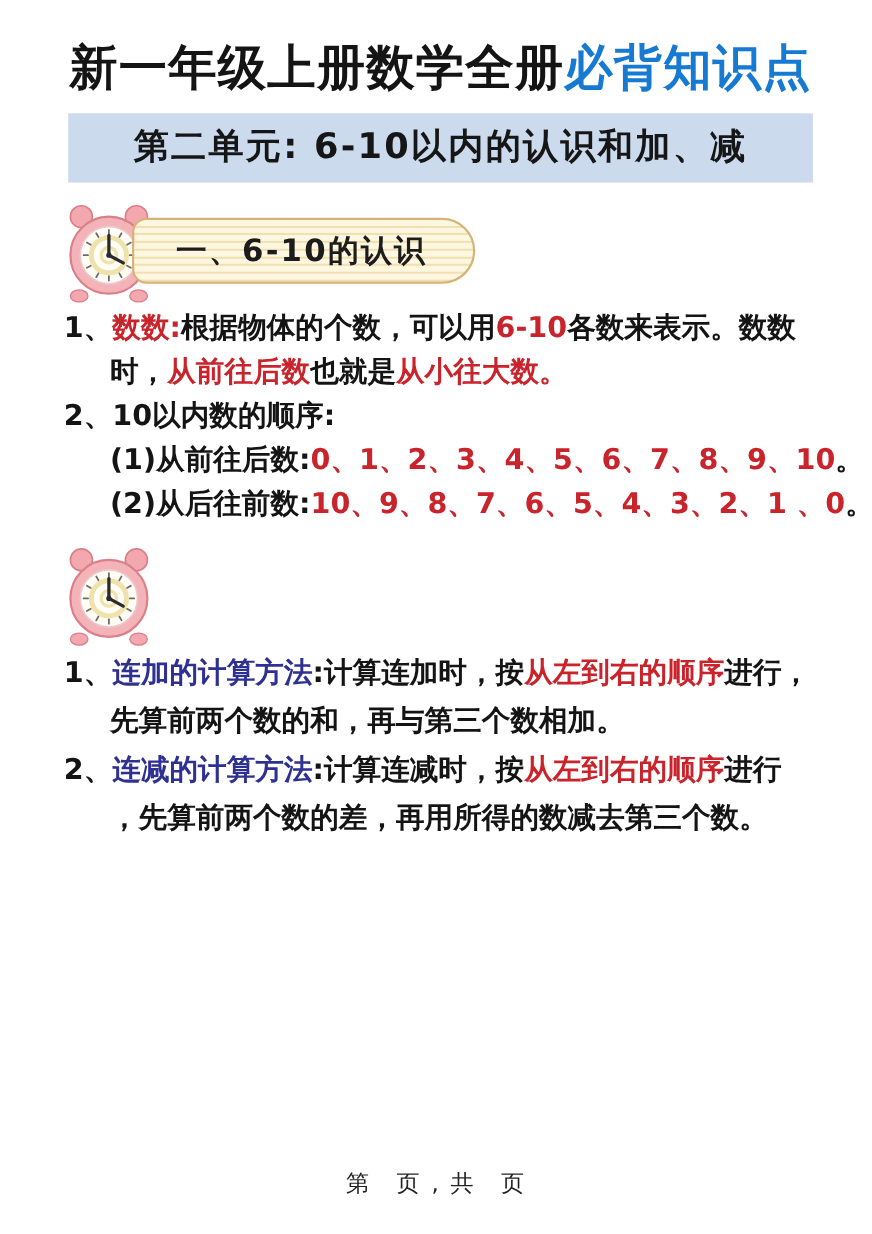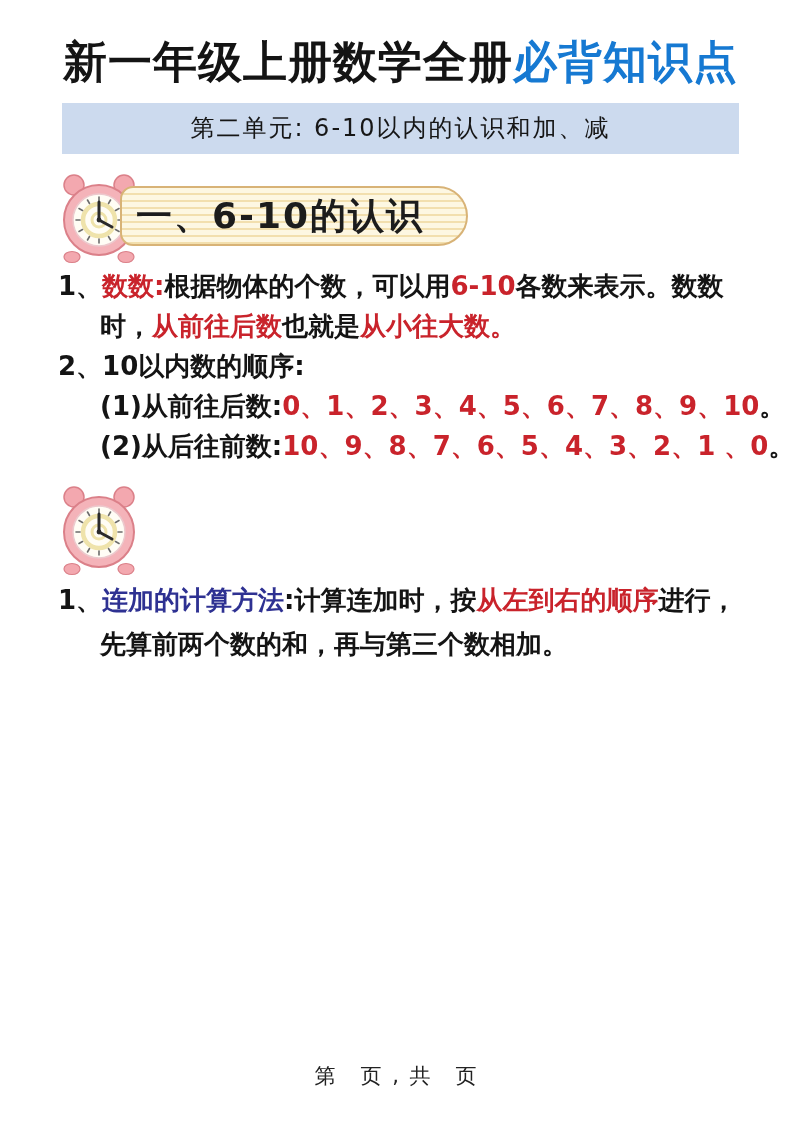--- a/index.html
+++ b/index.html
@@ -9,33 +9,33 @@
     -webkit-font-smoothing:antialiased;
   }
   .page{position:absolute;inset:0;padding:34px 50px 0 58px;box-sizing:border-box;}
 
   .title{
     text-align:center;font-size:44px;font-weight:bold;letter-spacing:1px;
     color:#141414;line-height:1.25;white-space:nowrap;
   }
   .banner{
     margin:14px 4px 0 4px;background:#ccdaee;text-align:center;
-    font-size:24px;font-weight:normal;color:#161616;
+    font-size:32px;font-weight:bold;color:#161616;
     padding:9px 0 10px 0;letter-spacing:2px;white-space:nowrap;
   }
 
   .section-header{position:relative;height:98px;margin-top:14px;}
   .clock{position:absolute;left:0;top:4px;width:82px;height:92px;}
   .pill{
     position:absolute;left:62px;top:18px;height:60px;
     display:inline-flex;align-items:center;
-    padding:0 42px 0 14px;box-sizing:border-box;
+    padding:0 42px 0 38px;box-sizing:border-box;
     border:2px solid #d8b377;border-radius:14px 32px 32px 14px;
     background:repeating-linear-gradient(to bottom,#fdf7e2 0px,#fdf7e2 5px,#f2dfae 5px,#f2dfae 7px);
-    font-size:36px;font-weight:bold;color:#1c1c1c;letter-spacing:2px;white-space:nowrap;
+    font-size:28px;font-weight:bold;color:#1c1c1c;letter-spacing:2px;white-space:nowrap;
   }
 
   .items{font-size:26px;font-weight:bold;line-height:40px;color:#141414;}
   .items-s2{margin-top:0;line-height:44px;}
   .item{padding-left:42px;text-indent:-42px;white-space:nowrap;}
 
   .run-k{color:#141414;}
   .run-r{color:#c9232b;}
   .run-b{color:#2e3192;}
   .run-bl{color:#1679d2;}
@@ -121,17 +121,18 @@
       <g stroke="#2a2a2a" stroke-width="3" stroke-linecap="round">
         <line x1="41" y1="48" x2="41" y2="30"></line>
         <line x1="41" y1="48" x2="54" y2="55"></line>
       </g>
       <circle cx="41" cy="48" r="2.4" fill="#2a2a2a"></circle>
     </svg>
   </div>
 
   <div class="items items-s2">
     <div class="item"><span class="run-k">1、</span><span class="run-b">连加的计算方法</span><span class="run-k">:计算连加时，按</span><span class="run-r">从左到右的顺序</span><span class="run-k">进行，</span><br><span class="run-k">先算前两个数的和，再与第三个数相加。</span></div>
+    <div class="item"><span class="run-k">2、</span><span class="run-b">连减的计算方法</span><span class="run-k">:计算连减时，按</span><span class="run-r">从左到右的顺序</span><span class="run-k">进行</span><br><span class="run-k">，先算前两个数的差，再用所得的数减去第三个数。</span></div>
   </div>
 
   <div class="footer">第　页 , 共　页</div>
 
 </div>
 
 </body></html>

